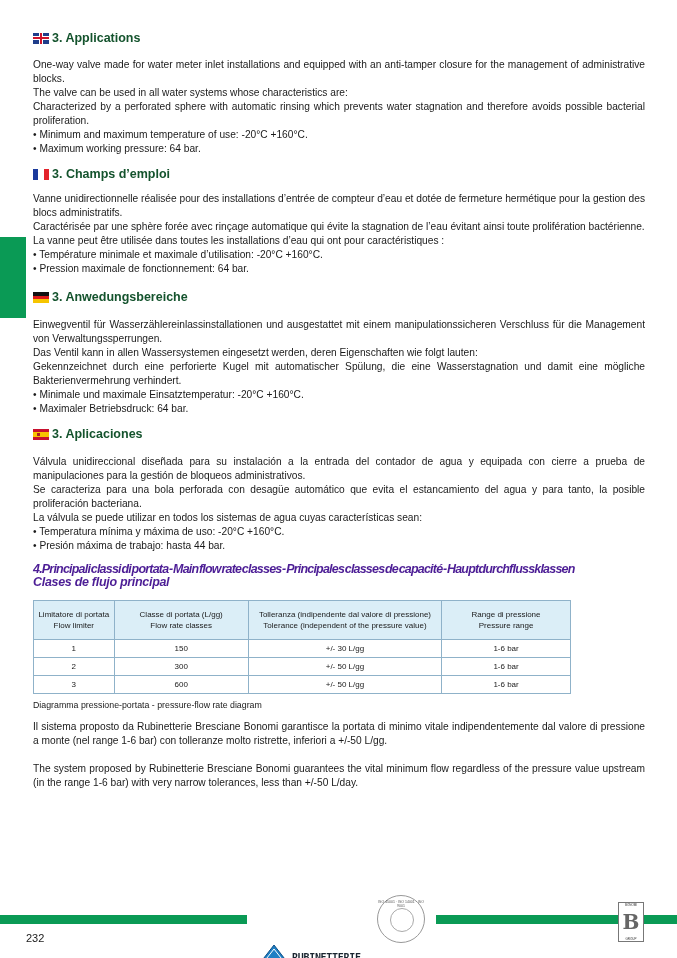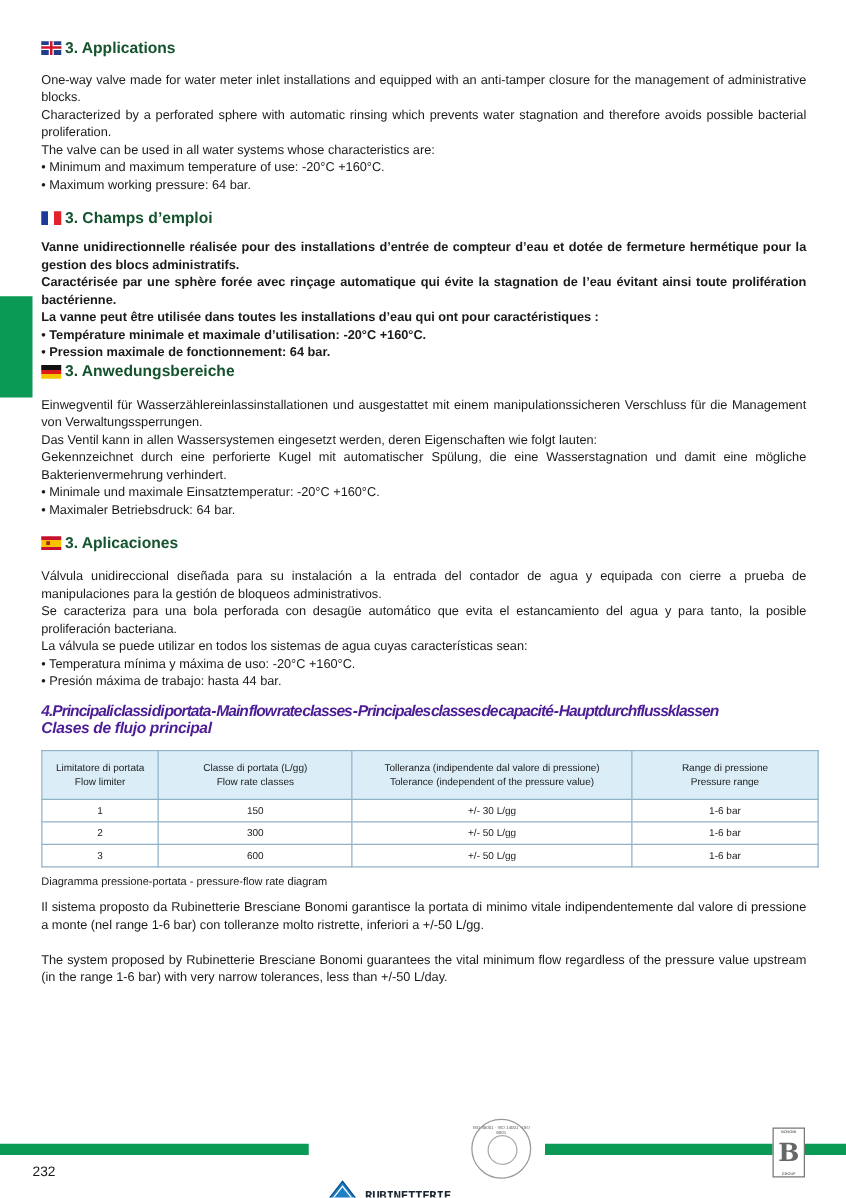--- a/index.html
+++ b/index.html
@@ -16,21 +16,21 @@
       linear-gradient(#cf142b,#cf142b) center/2px 11px no-repeat,
       linear-gradient(#fff,#fff) center/16px 4px no-repeat,
       linear-gradient(#fff,#fff) center/4px 11px no-repeat,
       #1f3d8a; }
   .fr { background: linear-gradient(90deg,#1b3a9c 0 33%,#fff 33% 66%,#e3232c 66%); }
   .de { background: linear-gradient(#111 0 33%,#dd1a1a 33% 66%,#f6c500 66%); }
   .es { background: linear-gradient(#c8102e 0 25%,#f8c400 25% 75%,#c8102e 75%); position:relative; }
   .es::after { content:""; position:absolute; left:4px; top:4px; width:3px; height:3px; background:#a22; }
   .title4 { position:absolute; left:33px; top:563px; width:620px; color:#4c1d95; font-weight:bold;
             font-size:12.5px; line-height:13px; letter-spacing:-0.3px;font-style:italic; }
-  table.flow { position:absolute; left:33px; top:600px; width:622px; border-collapse:collapse;
+  table.flow { position:absolute; left:33px; top:600px; width:538px; border-collapse:collapse;
                font-size:8px; text-align:center; border:1px solid #8fb2c9; }
   table.flow th { background:#dbeef7; font-weight:normal; height:38px; border:1px solid #8fb2c9; line-height:11px; padding:0 4px; }
   table.flow td { height:17px; border:1px solid #8fb2c9; padding:0; }
   .caption { position:absolute; left:33px; top:700px; font-size:8.8px; }
   .footer-bar-left { position:absolute; left:0; top:915px; width:247px; height:9px; background:#0a9a55; }
   .footer-bar-right { position:absolute; left:436px; top:915px; width:241px; height:9px; background:#0a9a55; }
   .page-num { position:absolute; left:26px; top:932px; font-size:11px; }
   .logo-rb { position:absolute; left:259px; top:948px; display:flex; align-items:center; }
   .diamond { width:30px; height:30px; position:relative; }
   .logo-text { font-family:"DejaVu Sans Mono", monospace; font-weight:bold; font-size:10px; line-height:10px; color:#1a2530; margin-left:3px; letter-spacing:-0.3px; }
@@ -47,33 +47,33 @@
 
 <div class="side-tab"></div>
 
 <div class="section" style="top:30px;">
   <div class="heading">
     <span class="flag uk"></span>
     <span>3. Applications</span>
   </div>
   <div class="body-block" style="margin-top:12px;">
     <p class="para">One-way valve made for water meter inlet installations and equipped with an anti-tamper closure for the management of administrative blocks.</p>
+    <p class="para">The valve can be used in all water systems whose characteristics are:</p>
     <p class="para">Characterized by a perforated sphere with automatic rinsing which prevents water stagnation and therefore avoids possible bacterial proliferation.</p>
-    <p class="para">The valve can be used in all water systems whose characteristics are:</p>
     <p class="para">• Minimum and maximum temperature of use: -20°C +160°C.</p>
     <p class="para">• Maximum working pressure: 64 bar.</p>
   </div>
 </div>
 
 <div class="section" style="top:166px;">
   <div class="heading">
     <span class="flag fr"></span>
     <span>3. Champs d’emploi</span>
   </div>
-  <div class="body-block" style="font-weight:bold;">
+  <div class="body-block" style="">
     <p class="para">Vanne unidirectionnelle réalisée pour des installations d’entrée de compteur d’eau et dotée de fermeture hermétique pour la gestion des blocs administratifs.</p>
     <p class="para">Caractérisée par une sphère forée avec rinçage automatique qui évite la stagnation de l’eau évitant ainsi toute prolifération bactérienne.</p>
     <p class="para">La vanne peut être utilisée dans toutes les installations d’eau qui ont pour caractéristiques :</p>
     <p class="para">• Température minimale et maximale d’utilisation: -20°C +160°C.</p>
     <p class="para">• Pression maximale de fonctionnement: 64 bar.</p>
   </div>
 </div>
 
 <div class="section" style="top:289px;">
   <div class="heading">

